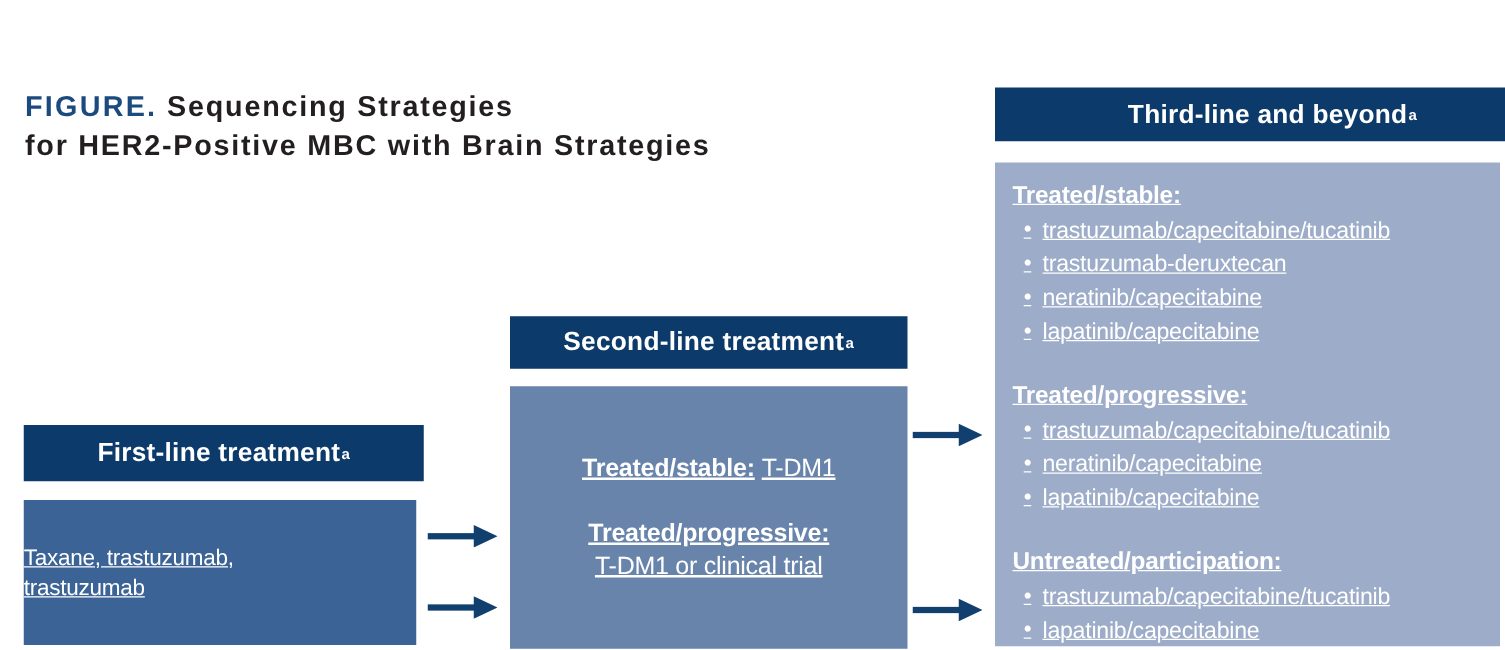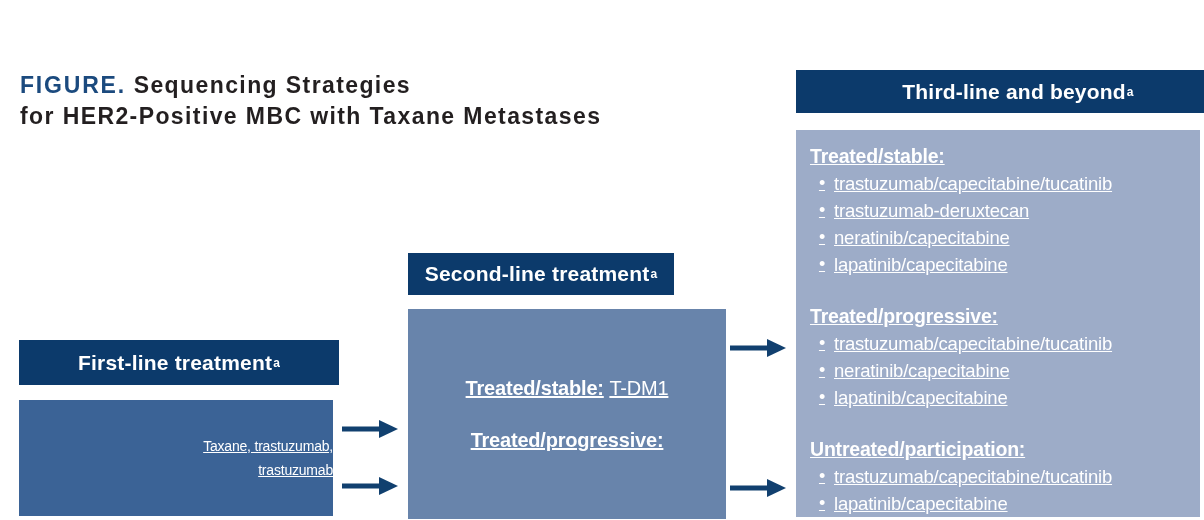--- a/index.html
+++ b/index.html
@@ -46,27 +46,27 @@
     color: #ffffff;
     text-decoration: underline;
   }
 
   
   #first-header { left: 19px; top: 292px; width: 320px; height: 45px; }
   #first-body {
     left: 19px; top: 352px; width: 314px; height: 116px;
     background: #3b6396;
     display: flex; flex-direction: column;
-    align-items: flex-end; justify-content: center;
-    font-size: 14px; line-height: 24px; letter-spacing: -0.2px;
+    align-items: flex-start; justify-content: center;
+    font-size: 18px; line-height: 24px; letter-spacing: -0.2px;
     text-align: center;
   }
 
   
-  #second-header { left: 408px; top: 205px; width: 266px; height: 42px; }
+  #second-header { left: 408px; top: 205px; width: 318px; height: 42px; }
   #second-body {
     left: 408px; top: 261px; width: 318px; height: 210px;
     background: #6884ab;
     display: flex; flex-direction: column;
     align-items: center; justify-content: center;
     font-size: 20px; line-height: 26px; letter-spacing: -0.2px;
     text-align: center;
   }
   #second-body .group-gap { height: 26px; }
   .lbl { font-weight: bold; }
@@ -110,21 +110,21 @@
 </head>
 <body>
 
 <div id="canvas">
 
   <div class="fig-title">
     <div>
       <span class="figure-word">FIGURE.</span>
       <span>Sequencing Strategies</span>
     </div>
-    <div>for HER2-Positive MBC with Taxane Metastases</div>
+    <div>for HER2-Positive MBC with Brain Strategies</div>
   </div>
 
   <div class="hdr" id="first-header">
     <span>First-line treatment</span>
       <sup>a</sup>
   </div>
   <div class="body-box" id="first-body">
     <div>Taxane, trastuzumab,</div>
     <div>trastuzumab</div>
   </div>
@@ -145,20 +145,21 @@
   <div class="hdr" id="second-header">
     <span>Second-line treatment</span>
       <sup>a</sup>
   </div>
   <div class="body-box" id="second-body">
     <div>
       <span class="lbl">Treated/stable:</span><span class="val inline-val">T-DM1</span>
     </div>
     <div class="group-gap"></div>
     <div class="lbl">Treated/progressive:</div>
+    <div class="val">T-DM1 or clinical trial</div>
   </div>
 
   <div class="arrow" style="left:730px; top:291px;">
     <svg width="56" height="18" viewBox="0 0 56 18">
         <rect x="0" y="6.5" width="40" height="5" fill="#11406f"></rect>
         <polygon points="37,0 56,9 37,18" fill="#11406f"></polygon>
       </svg>
   </div>
   <div class="arrow" style="left:730px; top:431px;">
     <svg width="56" height="18" viewBox="0 0 56 18">

